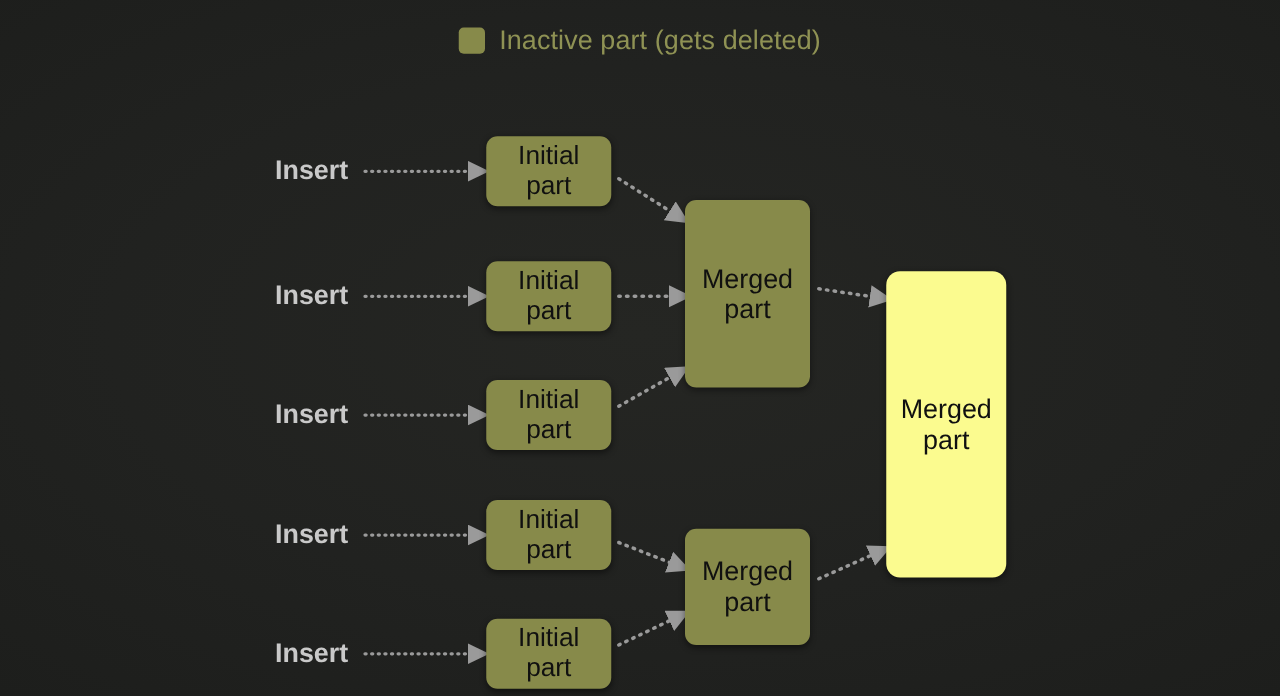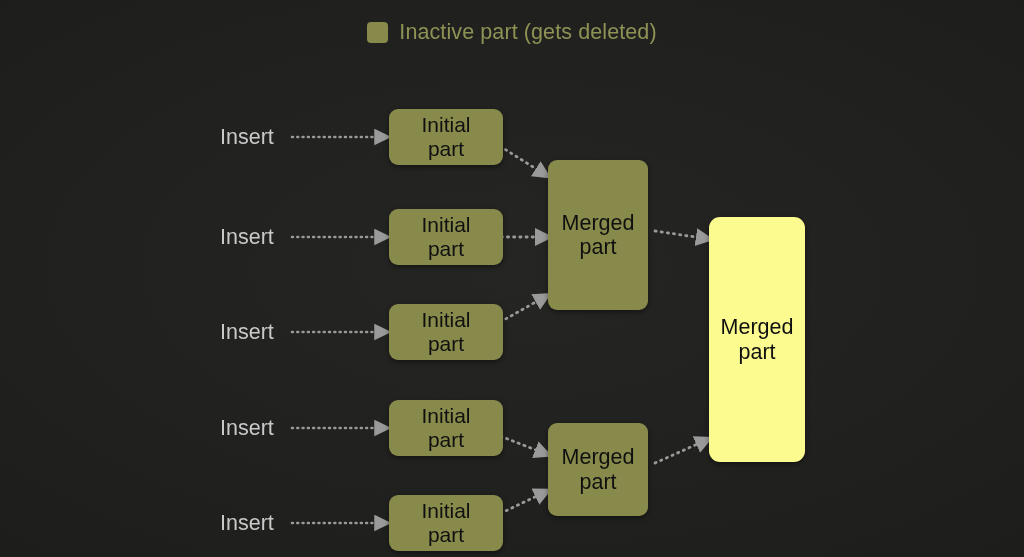--- a/index.html
+++ b/index.html
@@ -68,21 +68,21 @@
     text-align: center;
     color: #101010;
     line-height: 1.13;
     border-radius: 9px;
     box-shadow: 0 2px 5px rgba(0,0,0,.45);
   }
   .node.inactive { background: #878a4a; }
   .node.active   { background: #fbfb8f; border-radius: 11px; }
 
   .node.initial {
-    width: 114px;
+    width: 100px;
     height: 56px;
     font-size: 21px;
   }
   .node.merged-sm {
     width: 100px;
     height: 150px;
     font-size: 21.5px;
   }
   .node.merged-sm2 {
     width: 100px;
@@ -95,20 +95,21 @@
     font-size: 21.5px;
   }
 
   
   .insert-label {
     position: absolute;
     font-size: 21.5px;
     color: #c9c9c9;
     white-space: nowrap;
     transform: translateY(-50%);
+    font-weight: bold;
   }
 </style>
 </head>
 <body>
 
 <div id="canvas">
 
   <div id="legend">
     <div class="legend-item">
       <span class="legend-swatch inactive"></span>

